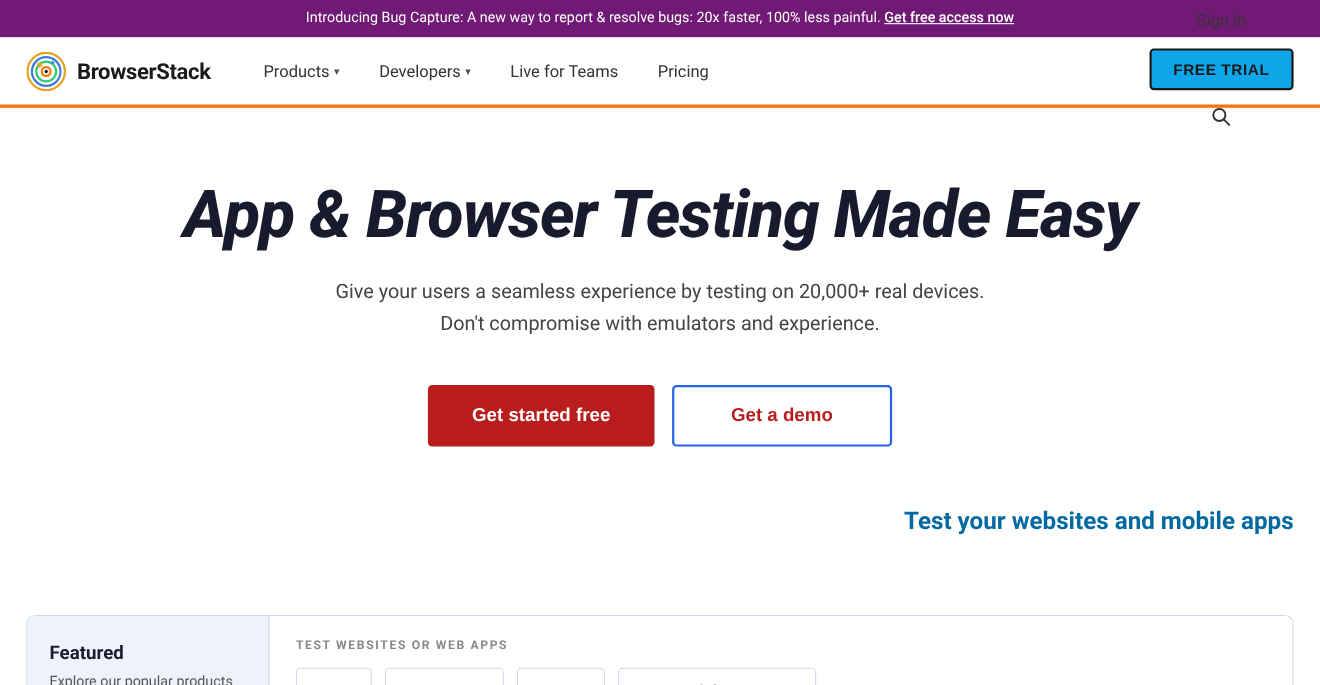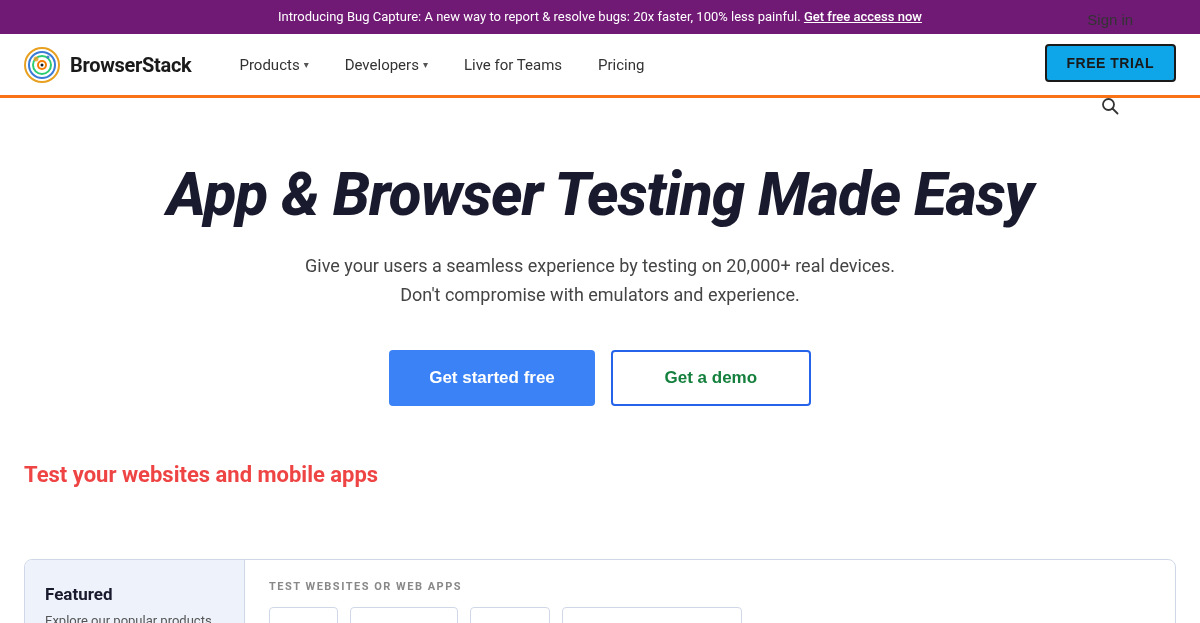--- a/index.html
+++ b/index.html
@@ -134,48 +134,48 @@
       margin: 0 auto 40px;
     }
     #hero-buttons {
       display: flex;
       justify-content: center;
       gap: 16px;
       margin-bottom: 56px;
     }
     #get-started-btn {
       padding: 16px 40px;
-      background: #3b82f6;
+      background: #b91c1c;
       color: #fff;
       font-size: 17px;
       font-weight: 600;
       border: none;
       border-radius: 4px;
       cursor: pointer;
       min-width: 200px;
       text-align: right;
     }
     #get-demo-btn {
       padding: 16px 40px;
       background: #fff;
-      color: #15803d;
+      color: #b91c1c;
       font-size: 17px;
       font-weight: 600;
       border: 2px solid #2563eb;
       border-radius: 4px;
       cursor: pointer;
       min-width: 200px;
     }
 
     
     #section-heading {
       font-size: 22px;
       font-weight: 700;
-      color: #ef4444;
-      text-align: left;
+      color: #0369a1;
+      text-align: right;
       margin-bottom: 24px;
     }
 
     
     #product-panel {
       margin: 0 24px;
       border: 1.5px solid #d0d8e8;
       border-radius: 8px;
       display: flex;
       overflow: hidden;

